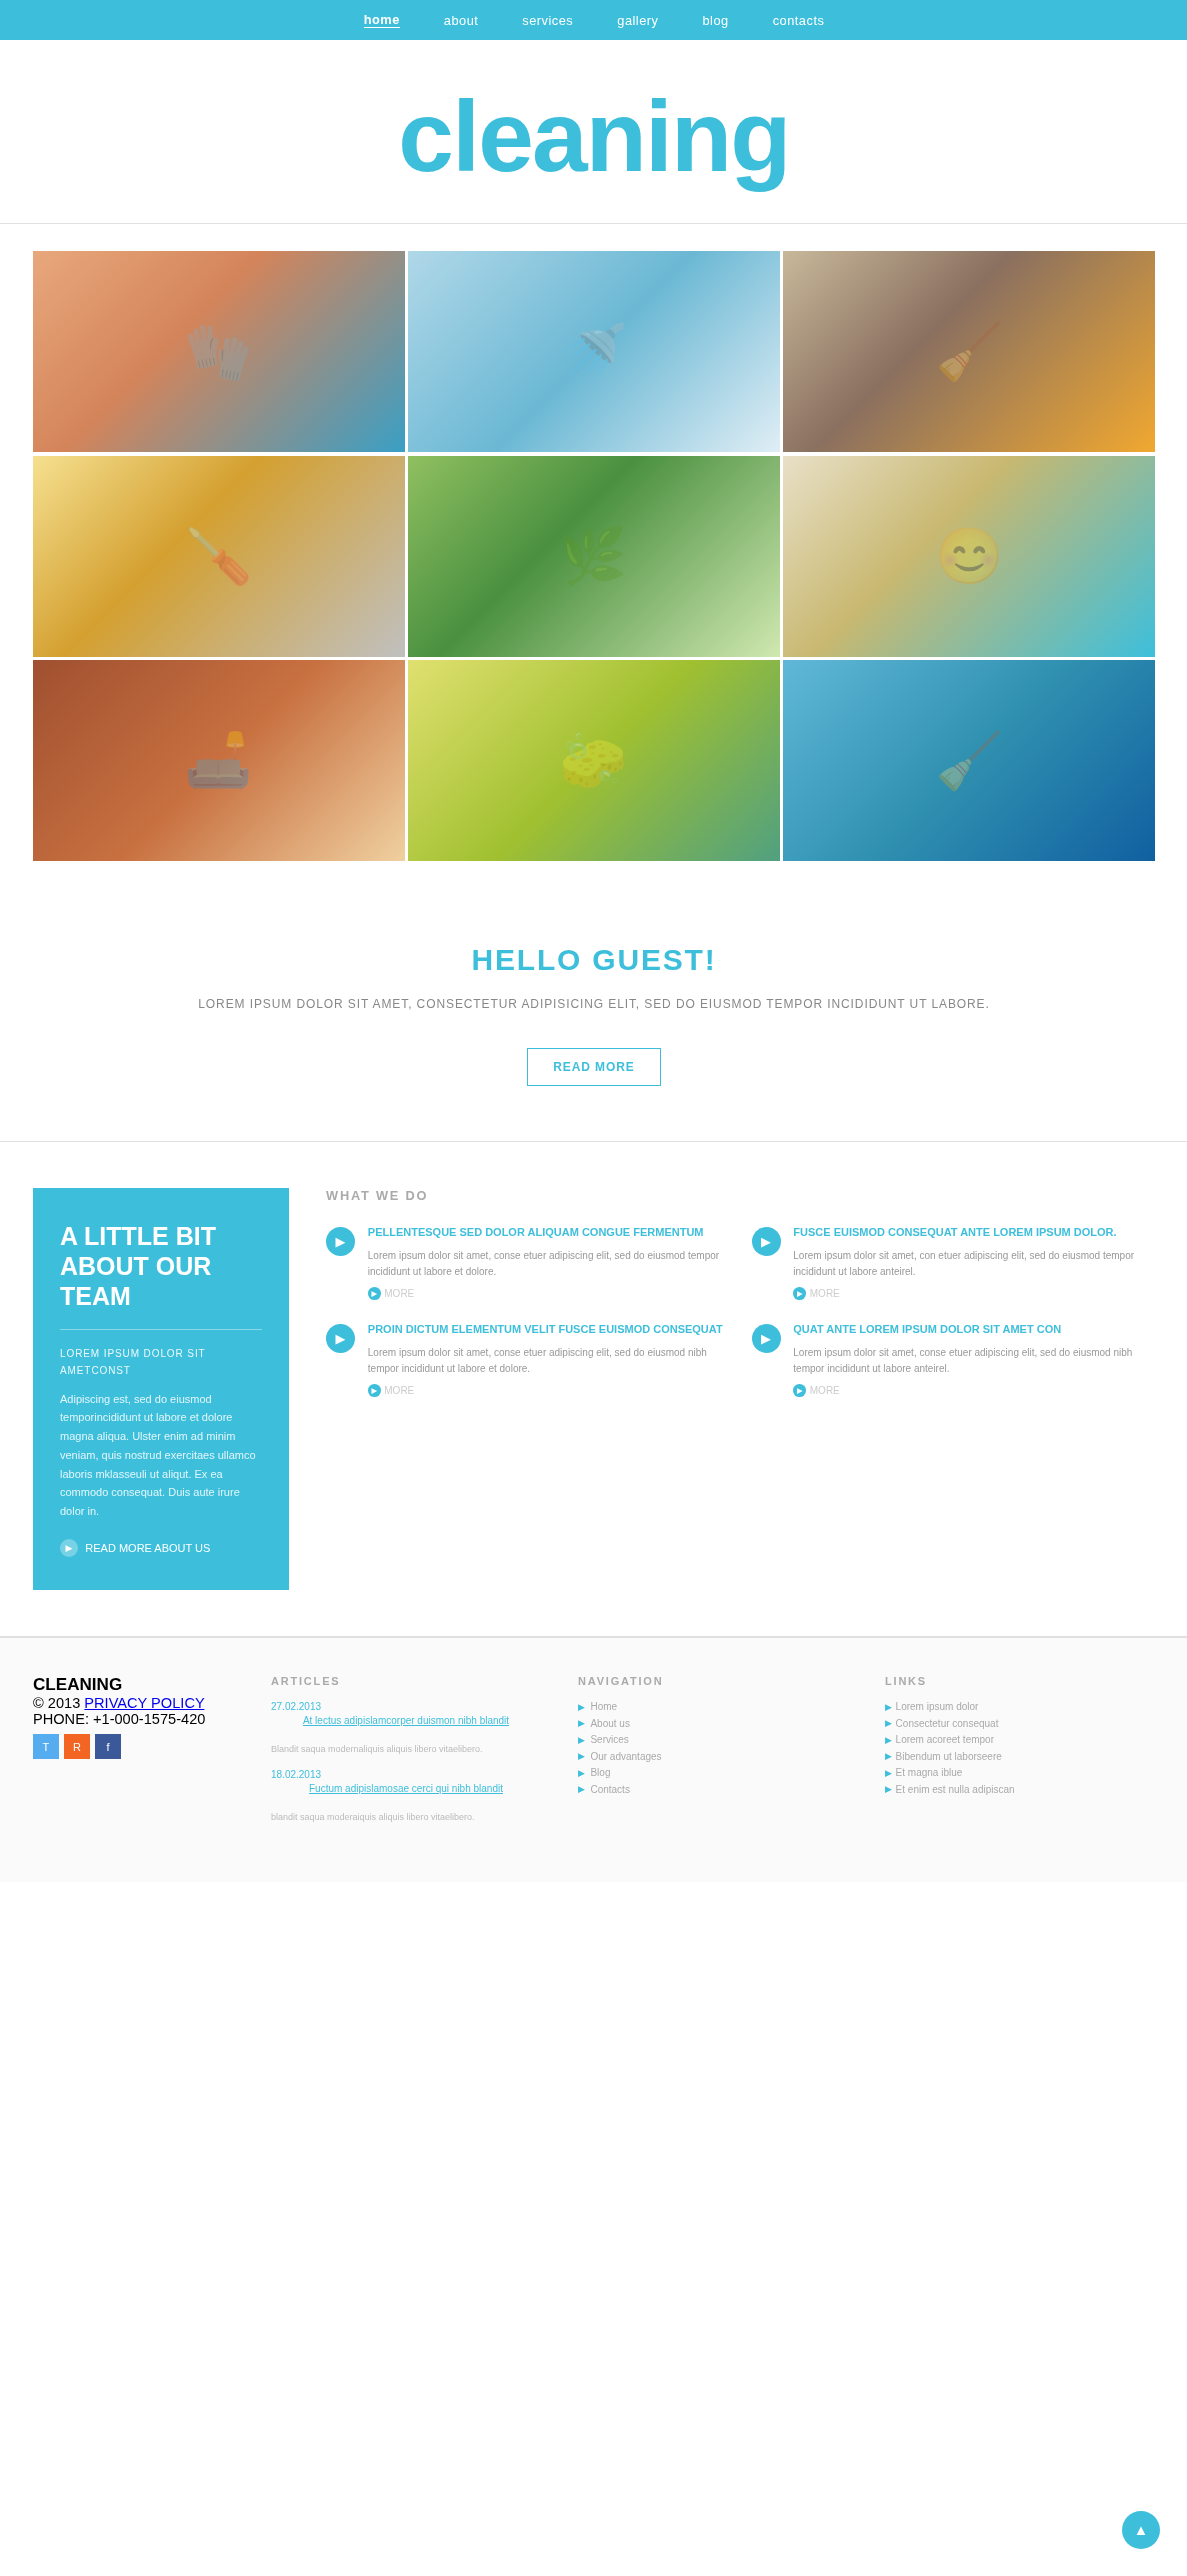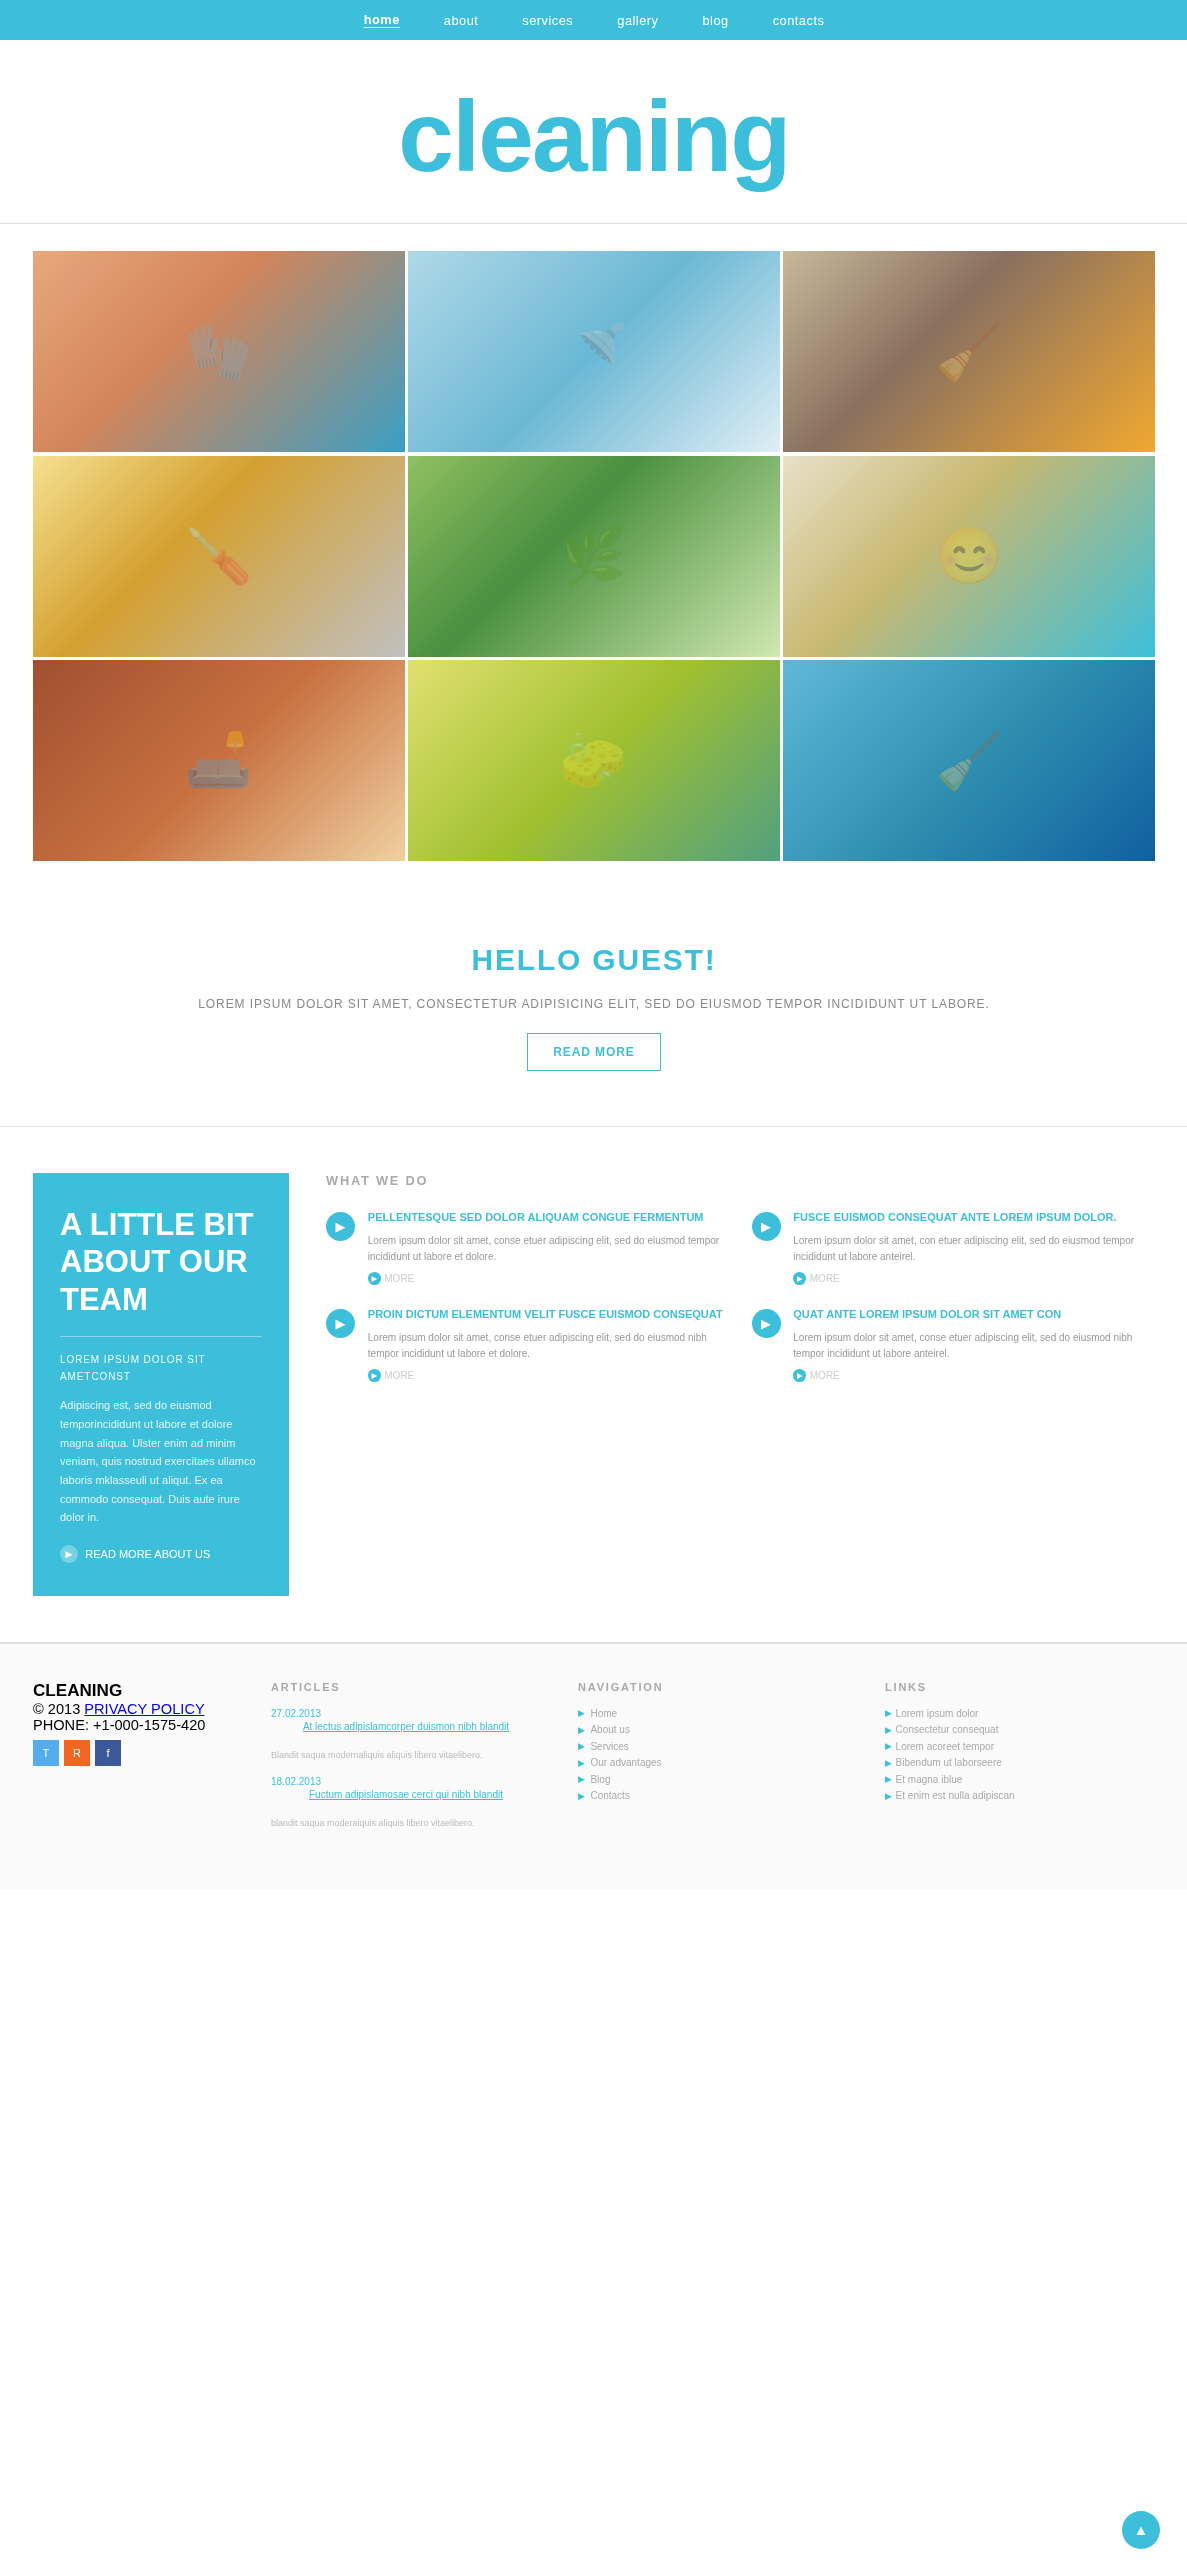--- a/index.html
+++ b/index.html
@@ -94,21 +94,21 @@
       letter-spacing: 1.8px;
       margin-bottom: 16.4px;
       text-transform: uppercase;
     }
     .hello-section p {
       font-size: 12px;
       color: #888;
       line-height: 1.7;
       text-transform: uppercase;
       letter-spacing: 0.9px;
-      margin-bottom: 19px;
+      margin-bottom: 34px;
     }
     .btn-read-more {
       display: inline-block;
       padding: 11px 25.6px;
       background: transparent;
       border: 1.8px solid #3dbfdc;
       color: #3dbfdc;
       font-size: 12px;
       font-weight: bold;
       letter-spacing: 0.9px;
@@ -125,21 +125,21 @@
     }
     .about-left {
       background: #3dbfdc;
       color: #fff;
       padding: 33px 27px;
       width: 256px;
       min-width: 256px;
       flex-shrink: 0;
     }
     .about-left h2 {
-      font-size: 31px;
+      font-size: 25px;
       font-weight: 900;
       text-transform: uppercase;
       line-height: 1.2;
       margin-bottom: 18px;
     }
     .about-left .divider {
       border: none;
       border-top: 0.9px solid rgba(255,255,255,0.4);
       margin: 14.6px 0;
     }

